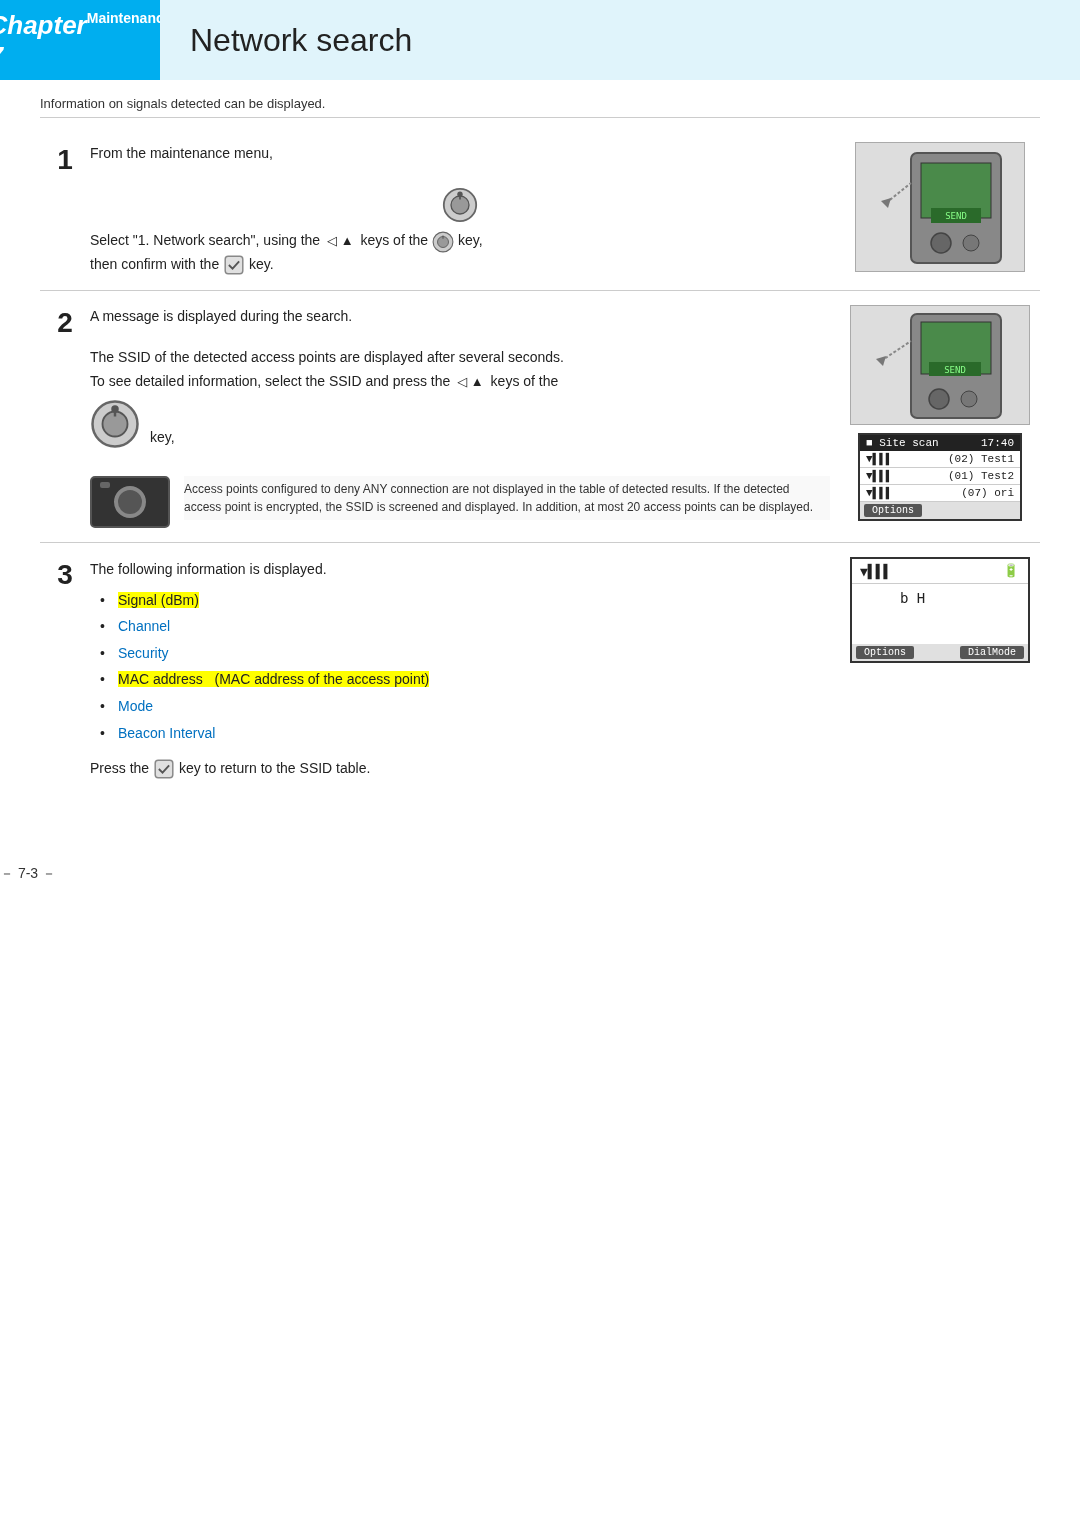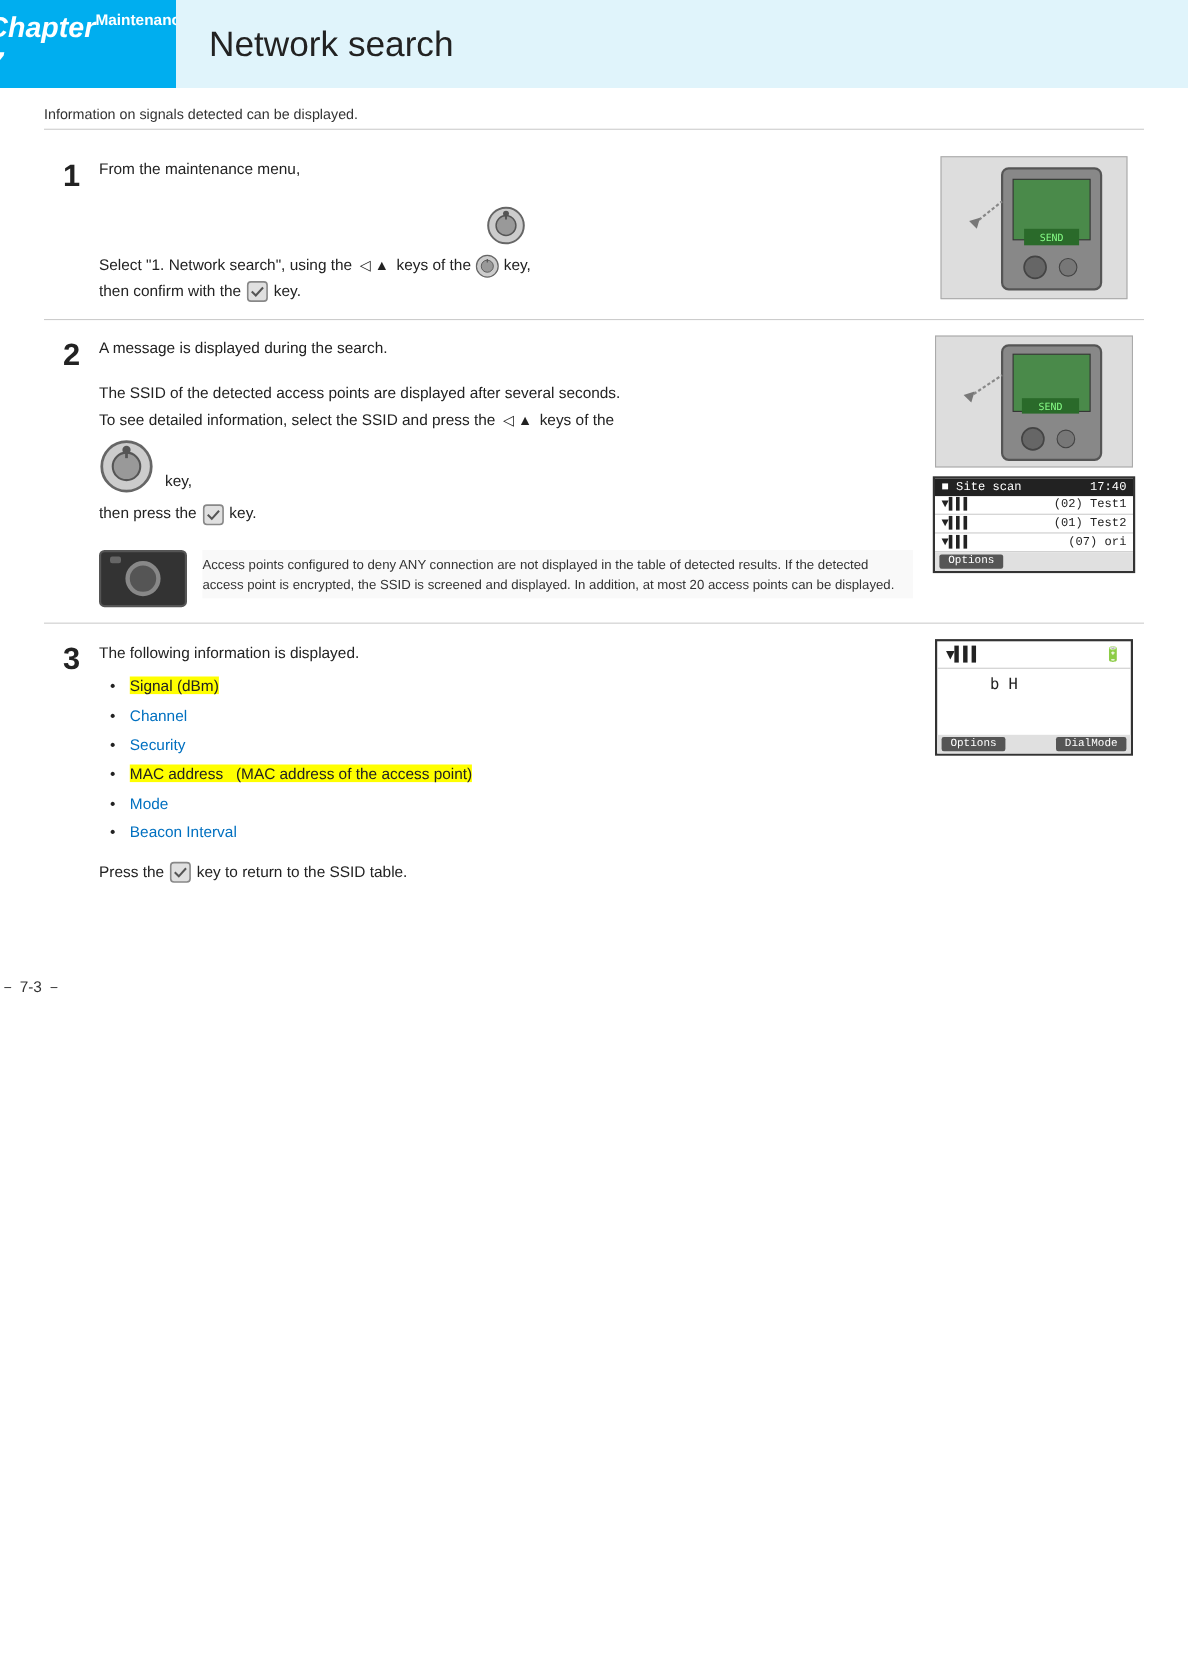--- a/index.html
+++ b/index.html
@@ -89,21 +89,21 @@
       display: flex;
       flex-direction: column;
       align-items: center;
       justify-content: flex-start;
     }
 
     
     .device-screen {
       border: 2px solid #333;
       background: #fff;
-      width: 184px;
+      width: 164px;
       font-size: 11px;
       font-family: 'Courier New', monospace;
     }
     .device-screen-row {
       padding: 2px 6px;
       border-bottom: 1px solid #ccc;
       display: flex;
       align-items: center;
       justify-content: space-between;
     }
@@ -288,28 +288,20 @@
       
       <div style="display:flex;align-items:flex-end;gap:10px;margin:6px 0;">
         <svg width="50" height="50" viewBox="0 0 40 40">
           <circle cx="20" cy="20" r="18" fill="#ccc" stroke="#666" stroke-width="2"></circle>
           <circle cx="20" cy="20" r="10" fill="#999" stroke="#555" stroke-width="1.5"></circle>
           <circle cx="20" cy="8" r="3" fill="#555"></circle>
           <line x1="20" y1="8" x2="20" y2="14" stroke="#555" stroke-width="2"></line>
         </svg>
         <span class="step2-text">key,</span>
       </div>
-      <p class="step2-text">
-        <span>then press the</span>
-        <svg width="22" height="22" viewBox="0 0 30 30" style="vertical-align:middle;">
-          <rect x="3" y="3" width="24" height="24" rx="4" fill="#e0e0e0" stroke="#888" stroke-width="2"></rect>
-          <polyline points="8,15 13,20 22,10" fill="none" stroke="#555" stroke-width="2.5"></polyline>
-        </svg>
-        <span>key.</span>
-      </p>
       <br>
       
       <div style="display:flex;align-items:flex-start;gap:14px;margin-top:4px;">
 
         <div style="width:80px;min-width:80px;height:52px;background:#333;border-radius:5px;position:relative;overflow:hidden;border:2px solid #555;">
           <div style="position:absolute;top:8px;left:50%;transform:translateX(-50%);width:32px;height:32px;border-radius:50%;background:#555;border:4px solid #888;"></div>
           <div style="position:absolute;top:4px;left:8px;width:10px;height:6px;background:#666;border-radius:2px;"></div>
         </div>
         <p class="note-box">Access points configured to deny ANY connection are not displayed in the table of detected results. If the detected access point is encrypted, the SSID is screened and displayed. In addition, at most 20 access points can be displayed.</p>
       </div>

